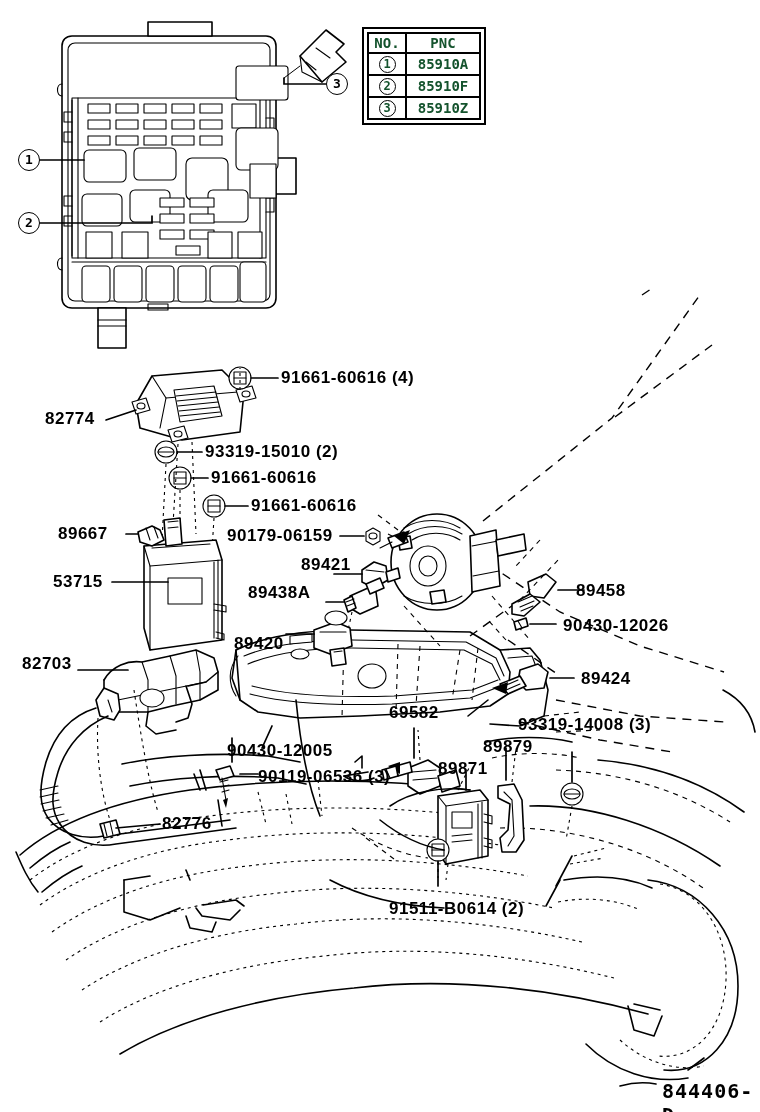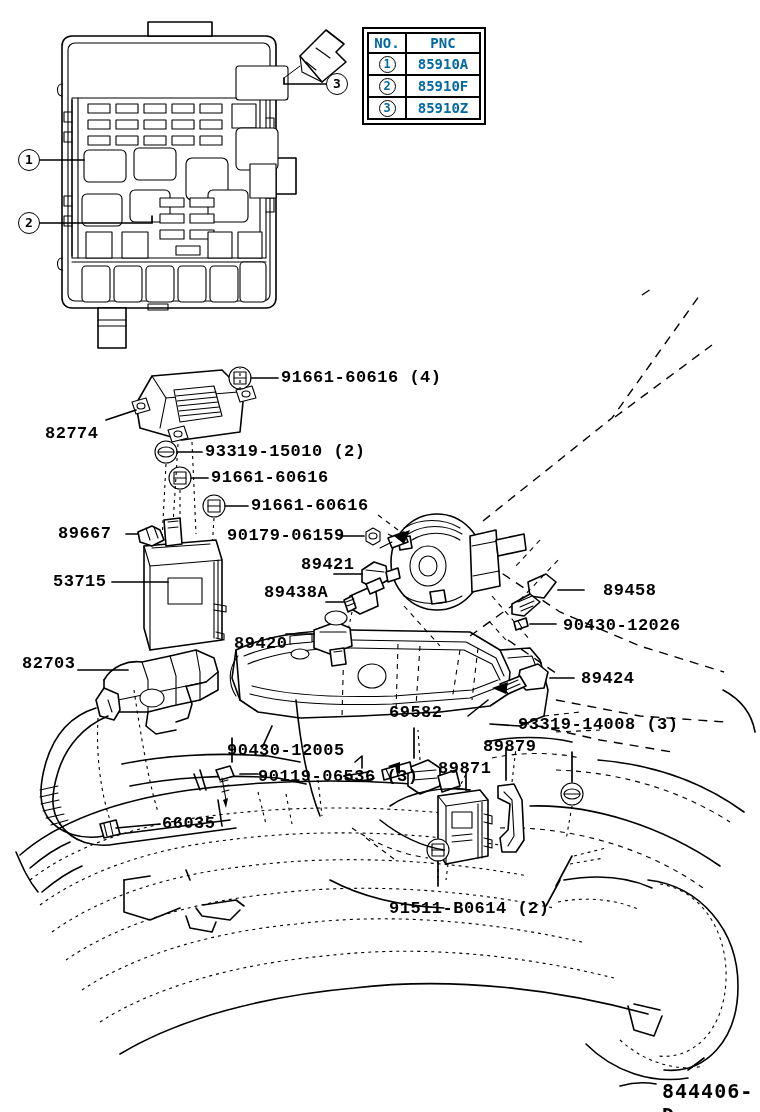--- a/index.html
+++ b/index.html
@@ -21,21 +21,21 @@
     height: 1112px;
   }
   svg.layer {
     position: absolute;
     left: 0; top: 0;
     width: 760px;
     height: 1112px;
   }
   .lbl {
     position: absolute;
-    font-family: Liberation Mono, monospace;
+    font-family: Liberation Sans, sans-serif;
     font-size: 17px;
     font-weight: 700;
     color: #000;
     letter-spacing: 0.5px;
     white-space: nowrap;
     line-height: 1;
   }
   
   #pnc-table {
     position: absolute;
@@ -53,21 +53,21 @@
   }
   #pnc-table td, #pnc-table th {
     border: 2px solid #000;
     font-family: "DejaVu Sans Mono", "Liberation Mono", monospace;
     font-size: 14px;
     font-weight: 700;
     text-align: center;
     padding: 1px 2px;
     height: 18px;
     box-sizing: border-box;
-    color: #0369a1;
+    color: #14532d;
   }
   #pnc-table th { font-weight: 700; }
   #pnc-table td.no-col, #pnc-table th.no-col { width: 38px; }
   .circ-num {
     display: inline-block;
     width: 17px;
     height: 17px;
     line-height: 15px;
     border: 1.5px solid #000;
     border-radius: 50%;
@@ -605,39 +605,39 @@
         <td>85910Z</td>
       </tr>
     </tbody>
       </table>
   </div>
 
   <div class="callout" style="left:18px;  top:149px;">1</div>
   <div class="callout" style="left:18px;  top:212px;">2</div>
   <div class="callout" style="left:326px; top:73px;">3</div>
 
-  <div class="lbl" style="left:45px;  top:425px;">82774</div>
+  <div class="lbl" style="left:45px;  top:410px;">82774</div>
   <div class="lbl" style="left:281px; top:369px;">91661-60616 (4)</div>
   <div class="lbl" style="left:205px; top:443px;">93319-15010 (2)</div>
   <div class="lbl" style="left:211px; top:469px;">91661-60616</div>
   <div class="lbl" style="left:251px; top:497px;">91661-60616</div>
   <div class="lbl" style="left:227px; top:527px;">90179-06159</div>
   <div class="lbl" style="left:58px;  top:525px;">89667</div>
   <div class="lbl" style="left:53px;  top:573px;">53715</div>
   <div class="lbl" style="left:301px; top:556px;">89421</div>
-  <div class="lbl" style="left:248px; top:584px;margin-left:16px;">89438A</div>
+  <div class="lbl" style="left:248px; top:584px;">89438A</div>
   <div class="lbl" style="left:234px; top:635px;">89420</div>
   <div class="lbl" style="left:22px;  top:655px;">82703</div>
-  <div class="lbl" style="left:603px; top:582px;">89458</div>
+  <div class="lbl" style="left:576px; top:582px;">89458</div>
   <div class="lbl" style="left:563px; top:617px;">90430-12026</div>
   <div class="lbl" style="left:581px; top:670px;">89424</div>
   <div class="lbl" style="left:389px; top:704px;">69582</div>
   <div class="lbl" style="left:518px; top:716px;">93319-14008 (3)</div>
   <div class="lbl" style="left:483px; top:738px;">89879</div>
   <div class="lbl" style="left:438px; top:760px;">89871</div>
   <div class="lbl" style="left:227px; top:742px;">90430-12005</div>
   <div class="lbl" style="left:258px; top:768px;">90119-06536 (3)</div>
-  <div class="lbl" style="left:162px; top:815px;">66035</div>
+  <div class="lbl" style="left:162px; top:815px;">82776</div>
   <div class="lbl" style="left:389px; top:888px;margin-top:12px;">91511-B0614 (2)</div>
 
   <div id="diagram-code">844406-D</div>
 
 </div>
 
 </body></html>

